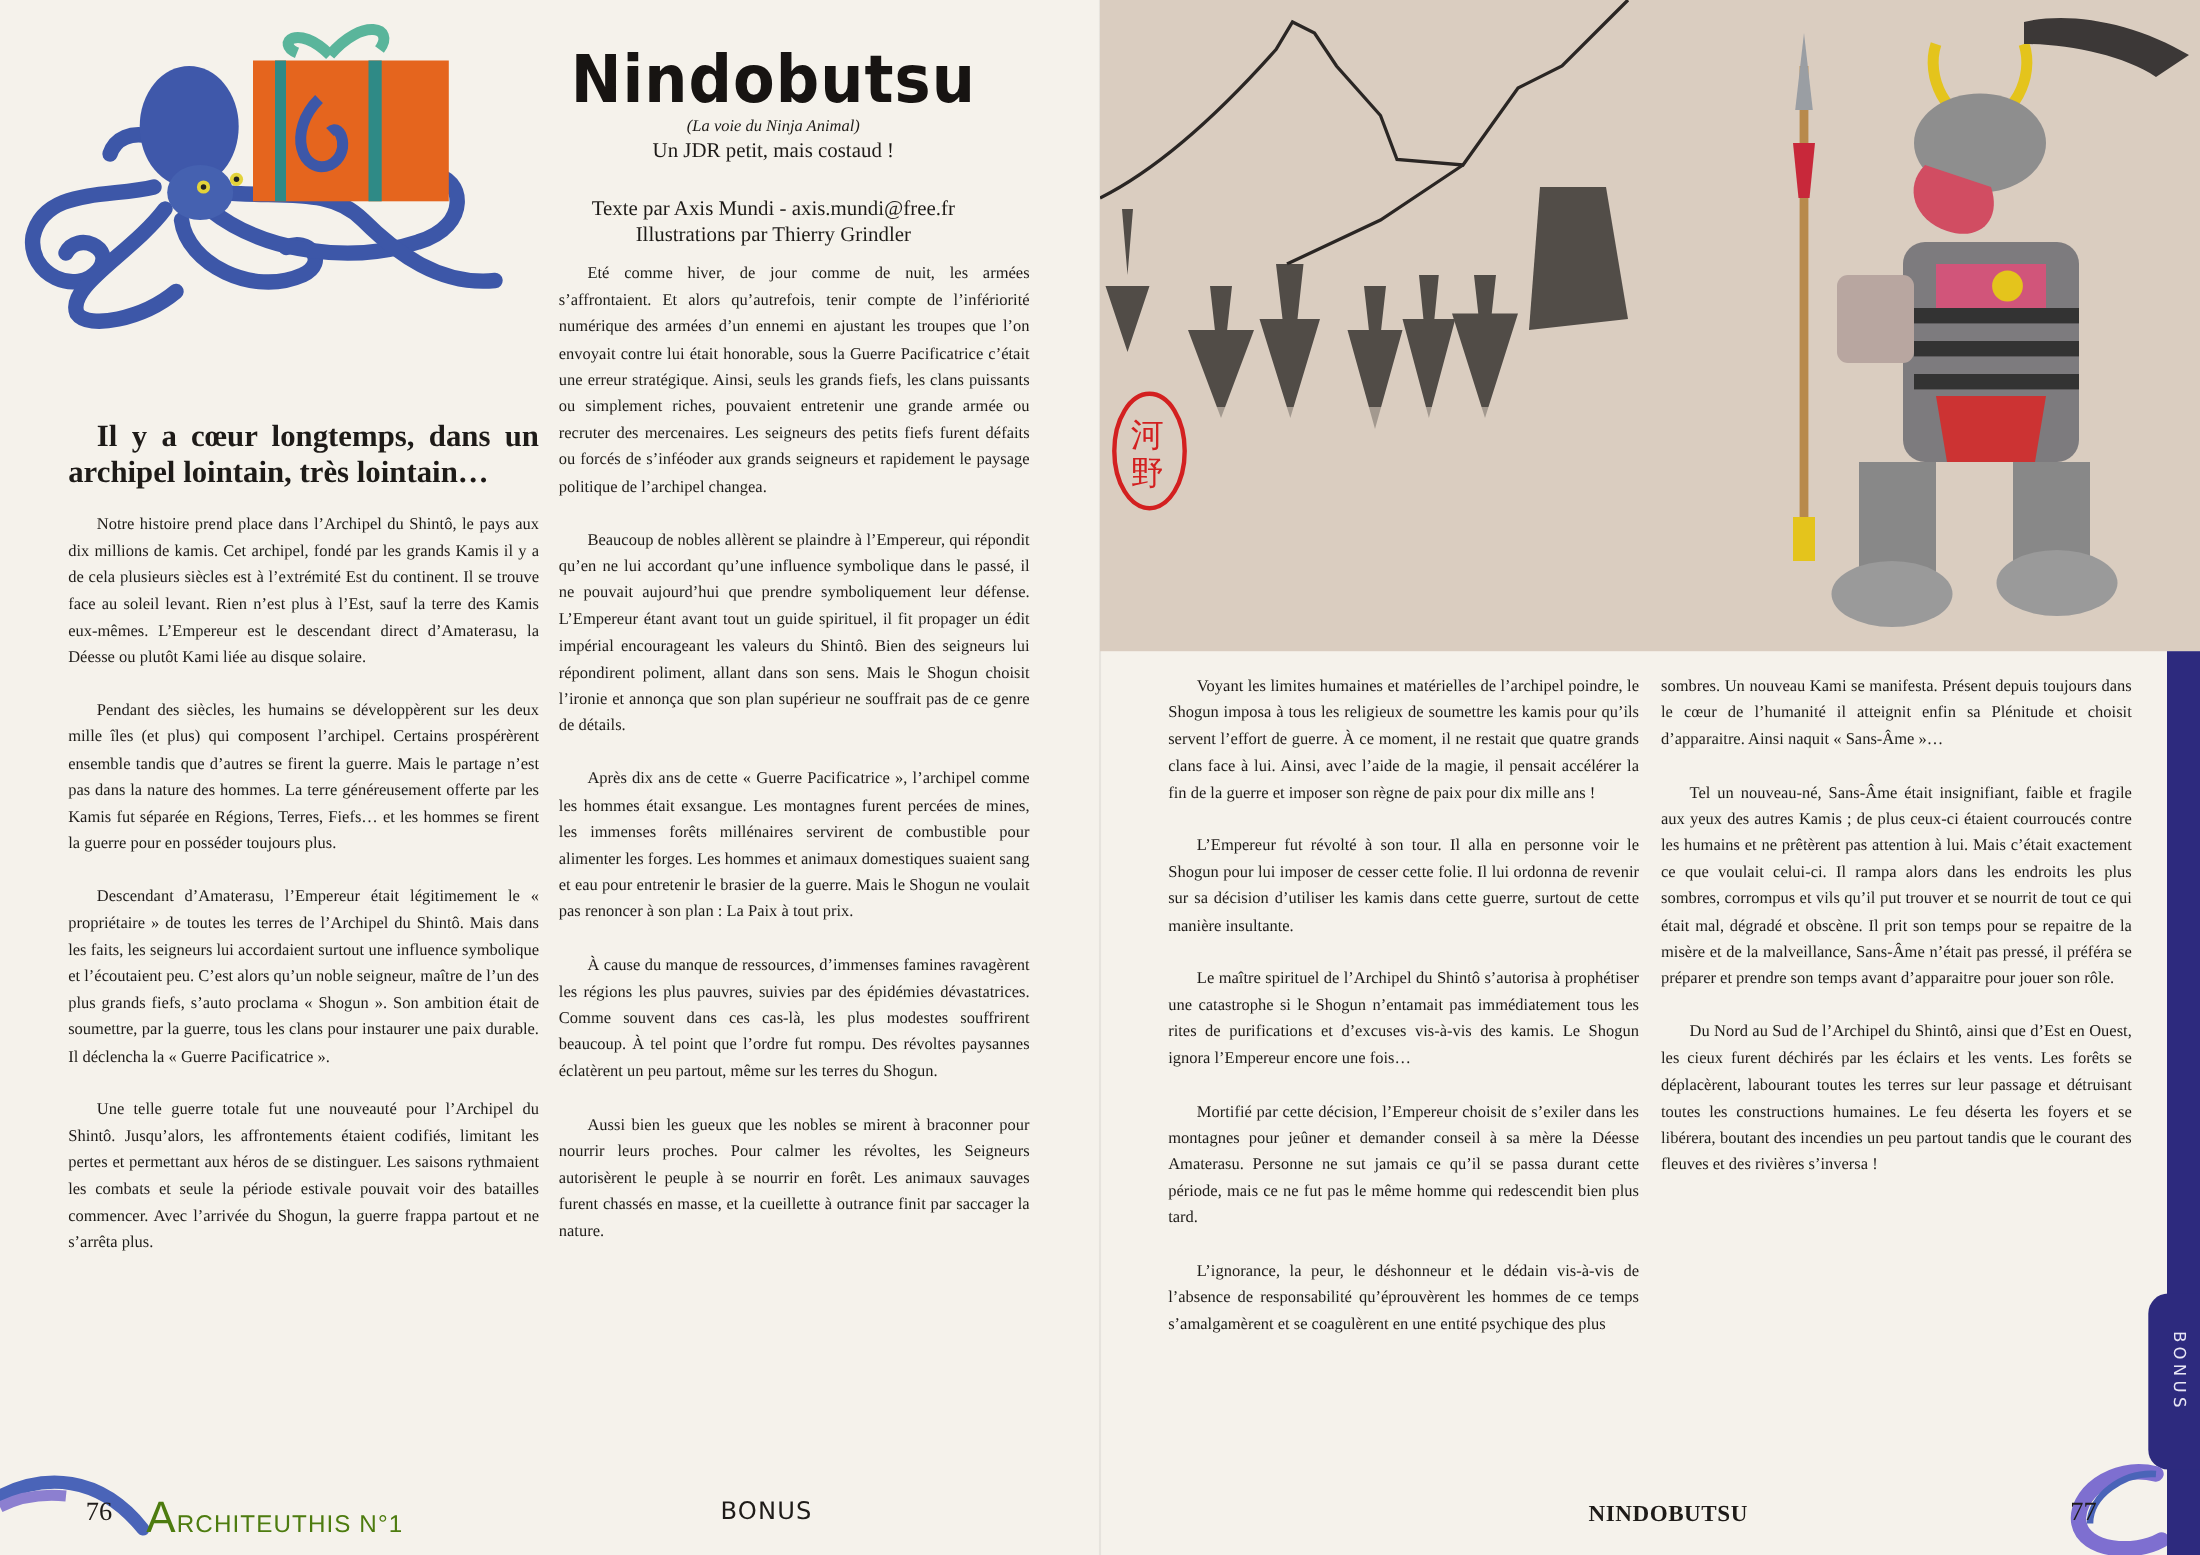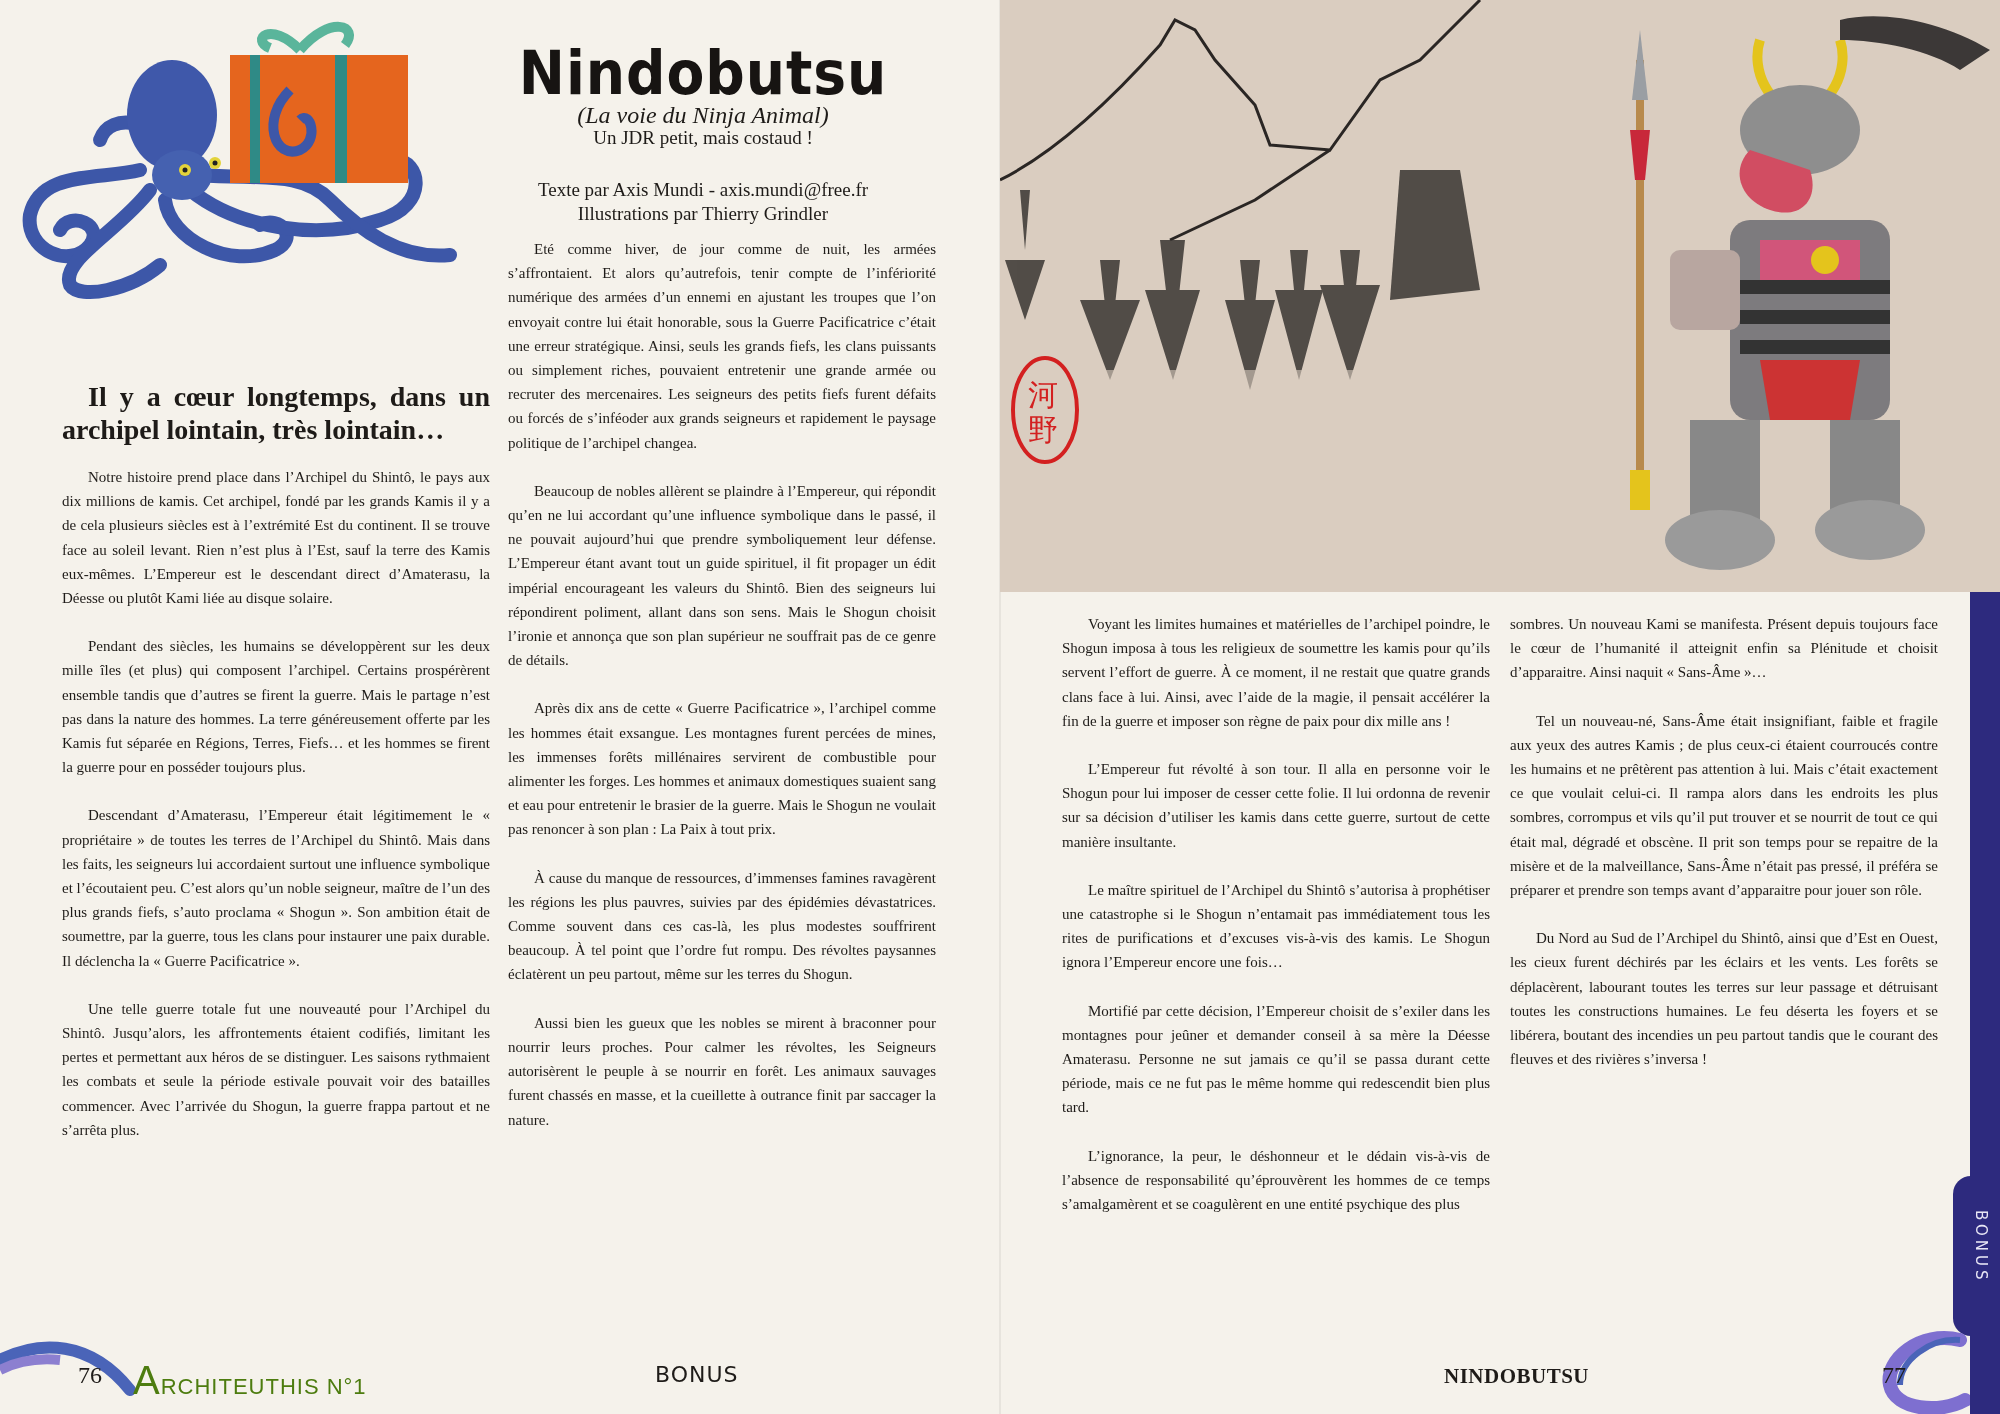--- a/index.html
+++ b/index.html
@@ -13,21 +13,21 @@
   .col p { margin:0 0 24px 0; text-indent:26px; }
   .col-1 { left:62px; top:465px; width:428px; }
   .col-2 { left:508px; top:237px; width:428px; }
   .col-3 { left:1062px; top:612px; width:428px; }
   .col-4 { left:1510px; top:612px; width:428px; }
 
   .headline { position:absolute; left:62px; top:380px; width:428px; font-size:28px; line-height:33px; font-weight:bold; text-align:justify; text-align-last:left; text-indent:26px; }
 
   .title-block { position:absolute; left:488px; top:40px; width:430px; text-align:center; }
   .title { font-family:"DejaVu Sans", sans-serif; font-size:60px; font-weight:bold; letter-spacing:1px; line-height:66px; color:#171412; transform:scaleX(0.92); }
-  .subtitle { font-style:italic; font-size:24px; line-height:22px; margin-top:-2px; }
+  .subtitle { font-style:italic; font-size:15px; line-height:22px; margin-top:-2px; }
   .tagline { font-size:19px; line-height:24px; }
   .credits { margin-top:28px; font-size:19px; line-height:24px; }
 
   .illus-octopus { position:absolute; left:0; top:0; width:490px; height:320px; }
   .illus-samurai { position:absolute; left:1000px; top:0; width:1000px; height:592px; background:#d9ccbf; overflow:hidden; }
 
   .footer-num { position:absolute; font-size:24px; }
   .footer-left-num { left:78px; top:1362px; }
   .footer-right-num { left:1882px; top:1362px; }
   .footer-brand { position:absolute; left:133px; top:1358px; font-family:Liberation Sans, sans-serif; font-size:22px; color:#4d7c0f; letter-spacing:1px; }
@@ -147,21 +147,21 @@
 
 <div class="col col-3">
   <p>Voyant les limites humaines et matérielles de l’archipel poindre, le Shogun imposa à tous les religieux de soumettre les kamis pour qu’ils servent l’effort de guerre. À ce moment, il ne restait que quatre grands clans face à lui. Ainsi, avec l’aide de la magie, il pensait accélérer la fin de la guerre et imposer son règne de paix pour dix mille ans !</p>
   <p>L’Empereur fut révolté à son tour. Il alla en personne voir le Shogun pour lui imposer de cesser cette folie. Il lui ordonna de revenir sur sa décision d’utiliser les kamis dans cette guerre, surtout de cette manière insultante.</p>
   <p>Le maître spirituel de l’Archipel du Shintô s’autorisa à prophétiser une catastrophe si le Shogun n’entamait pas immédiatement tous les rites de purifications et d’excuses vis-à-vis des kamis. Le Shogun ignora l’Empereur encore une fois…</p>
   <p>Mortifié par cette décision, l’Empereur choisit de s’exiler dans les montagnes pour jeûner et demander conseil à sa mère la Déesse Amaterasu. Personne ne sut jamais ce qu’il se passa durant cette période, mais ce ne fut pas le même homme qui redescendit bien plus tard.</p>
   <p>L’ignorance, la peur, le déshonneur et le dédain vis-à-vis de l’absence de responsabilité qu’éprouvèrent les hommes de ce temps s’amalgamèrent et se coagulèrent en une entité psychique des plus</p>
 </div>
 
 <div class="col col-4">
-  <p style="text-indent:0">sombres. Un nouveau Kami se manifesta. Présent depuis toujours face le cœur de l’humanité il atteignit enfin sa Plénitude et choisit d’apparaitre. Ainsi naquit « Sans-Âme »…</p>
+  <p style="text-indent:0">sombres. Un nouveau Kami se manifesta. Présent depuis toujours dans le cœur de l’humanité il atteignit enfin sa Plénitude et choisit d’apparaitre. Ainsi naquit « Sans-Âme »…</p>
   <p>Tel un nouveau-né, Sans-Âme était insignifiant, faible et fragile aux yeux des autres Kamis ; de plus ceux-ci étaient courroucés contre les humains et ne prêtèrent pas attention à lui. Mais c’était exactement ce que voulait celui-ci. Il rampa alors dans les endroits les plus sombres, corrompus et vils qu’il put trouver et se nourrit de tout ce qui était mal, dégradé et obscène. Il prit son temps pour se repaitre de la misère et de la malveillance, Sans-Âme n’était pas pressé, il préféra se préparer et prendre son temps avant d’apparaitre pour jouer son rôle.</p>
   <p>Du Nord au Sud de l’Archipel du Shintô, ainsi que d’Est en Ouest, les cieux furent déchirés par les éclairs et les vents. Les forêts se déplacèrent, labourant toutes les terres sur leur passage et détruisant toutes les constructions humaines. Le feu déserta les foyers et se libérera, boutant des incendies un peu partout tandis que le courant des fleuves et des rivières s’inversa !</p>
 </div>
 
 <div class="side-band"></div>
 <div class="side-tab"></div>
 <div class="side-tab-label">BONUS</div>
 
 <svg class="tentacle-left" viewBox="0 0 140 84">
   <path d="M0 30 C40 10 90 10 130 60" fill="none" stroke="#4a64b8" stroke-width="12" stroke-linecap="round"></path>

